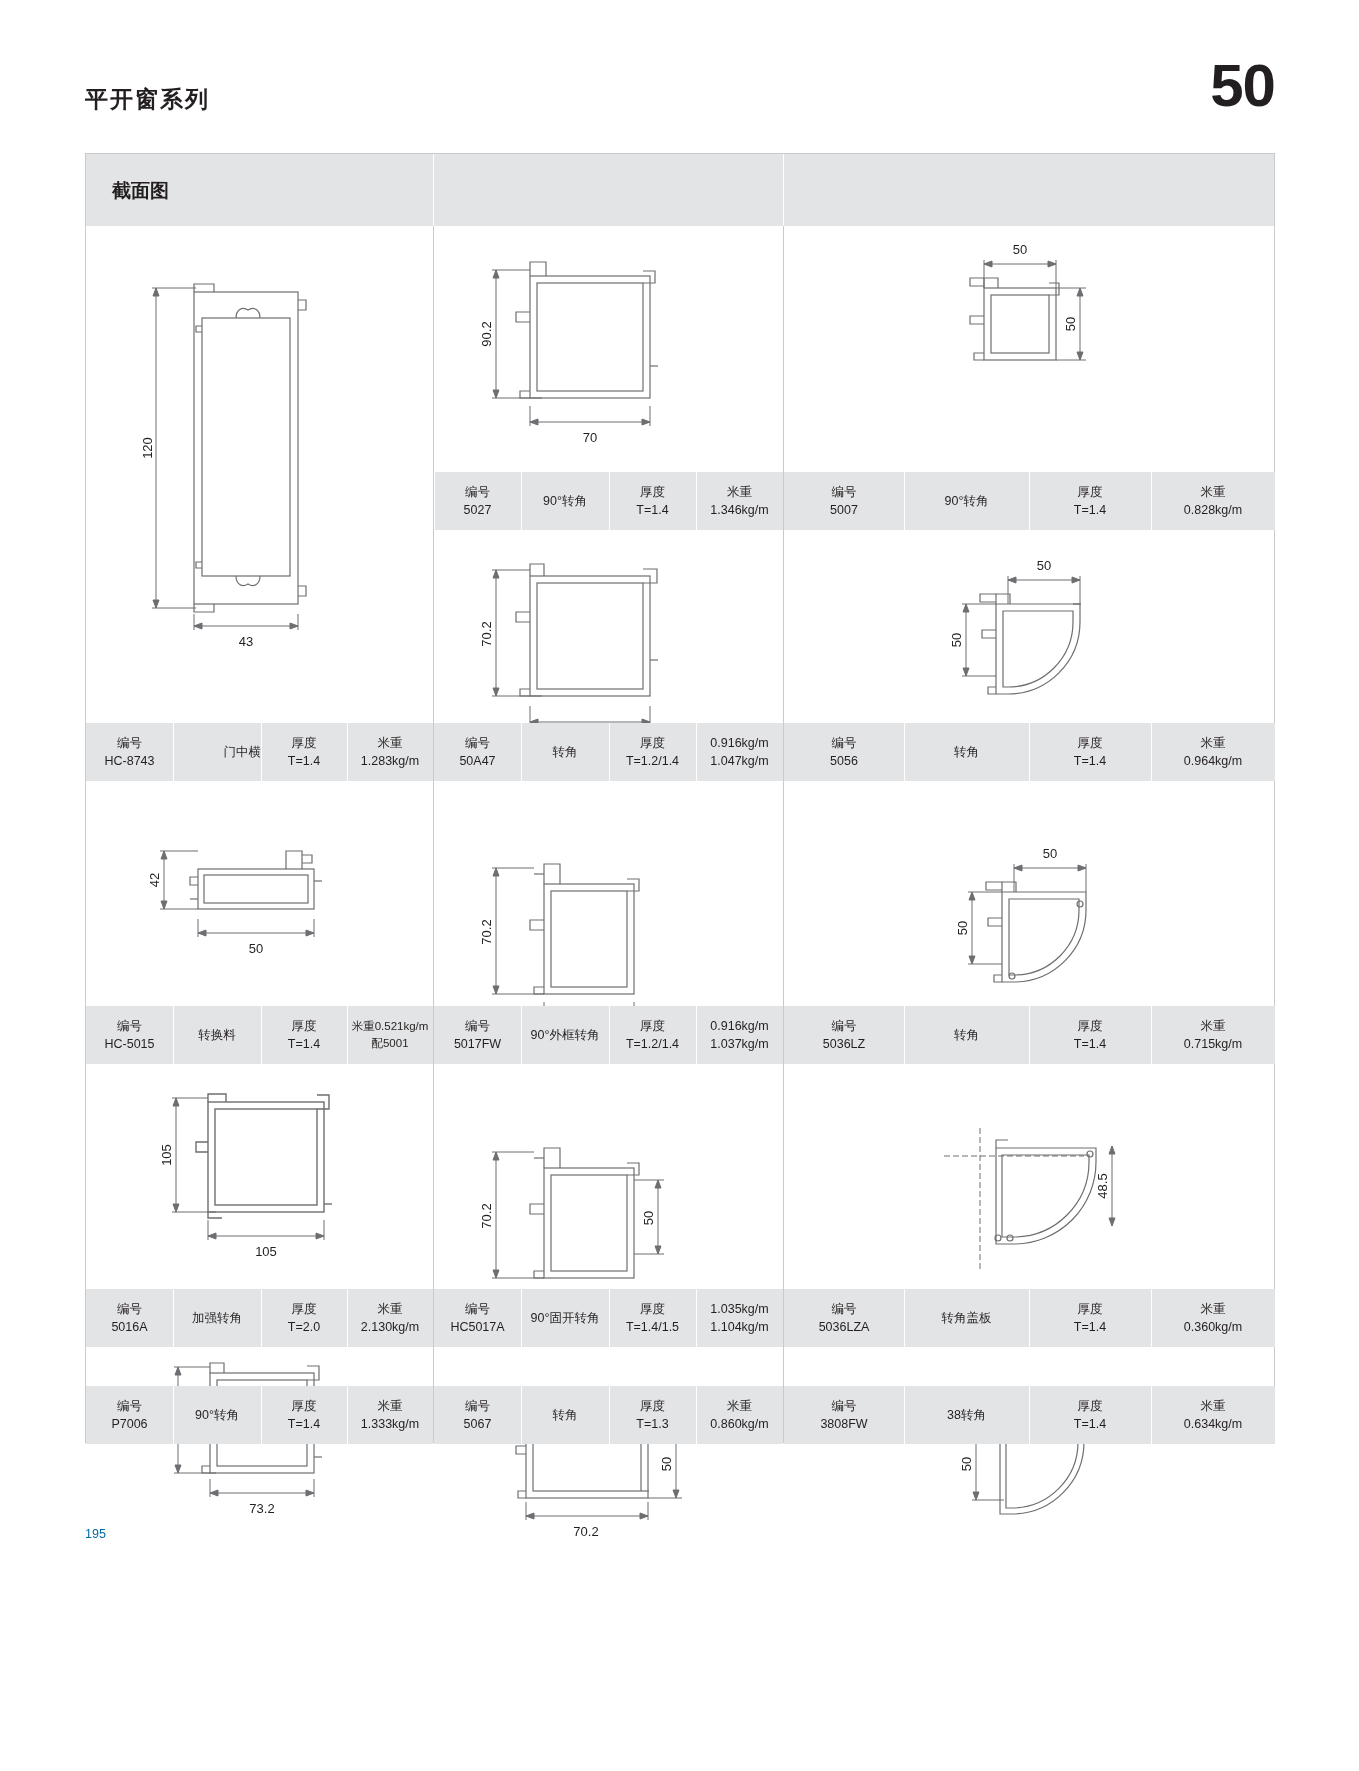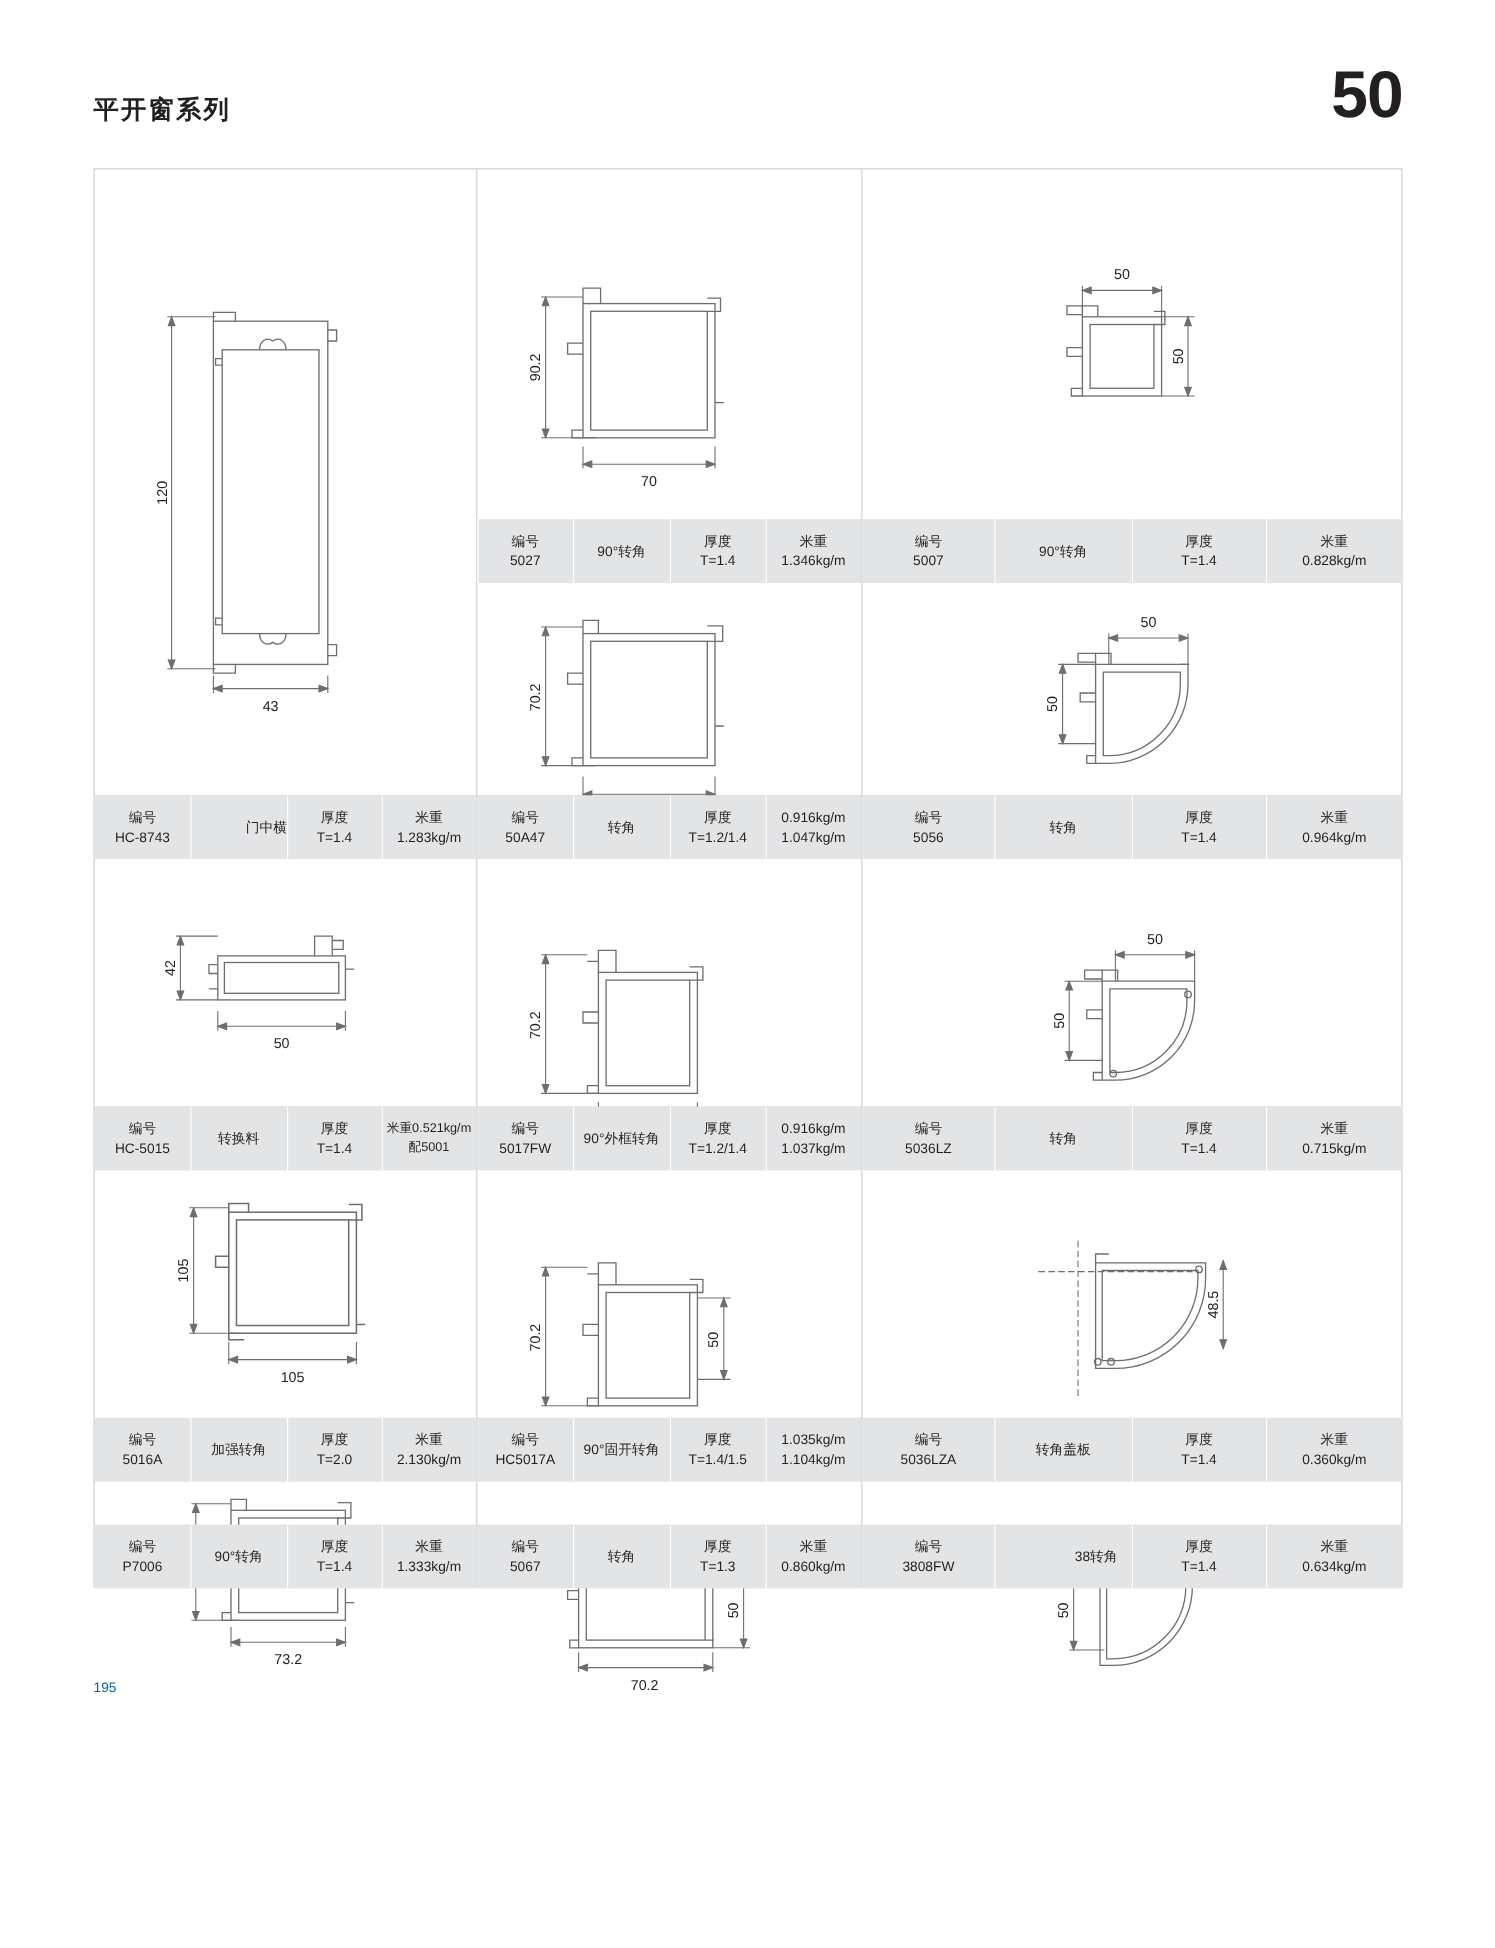--- a/index.html
+++ b/index.html
@@ -40,20 +40,25 @@
   <div class="hdr">
     <div class="hdr-title">平开窗系列</div>
     <div class="hdr-num">50</div>
   </div>
 
   <div class="grid">
 
     <div class="col-sep" style="left:347px;"></div>
     <div class="col-sep" style="left:697px;"></div>
 
+    <div class="banner">
+      <div class="banner-label">截面图</div>
+      <div class="banner-sep" style="left:347px;"></div>
+      <div class="banner-sep" style="left:697px;"></div>
+    </div>
 
     <div class="draw" style="left:0px;top:72px;width:347px;height:497px;">
       <svg width="347" height="497" viewBox="0 0 347 497">
         <g stroke="#6d6e71" stroke-width="1" fill="none">
 
           <line x1="70" y1="62" x2="70" y2="382"></line>
           <path d="M70,62 l-3,8 l6,0 z" fill="#6d6e71"></path>
           <path d="M70,382 l-3,-8 l6,0 z" fill="#6d6e71"></path>
           <line x1="66" y1="62" x2="110" y2="62"></line>
           <line x1="66" y1="382" x2="110" y2="382"></line>
@@ -717,21 +722,21 @@
         <span>0.860kg/m</span>
       </div>
     </div>
 
     <div class="strip" style="left:698px;top:1232px;width:491px;">
       <div class="cell" style="left:0px;width:120px;">
         <span>编号</span>
         <span>3808FW</span>
       </div>
       <div class="vline" style="left:120px;"></div>
-      <div class="cell" style="left:120px;width:125px;padding-left:30px;">
+      <div class="cell" style="left:120px;width:125px;">
         <span>38转角</span>
       </div>
       <div class="vline" style="left:245px;"></div>
       <div class="cell" style="left:245px;width:122px;">
         <span>厚度</span>
         <span>T=1.4</span>
       </div>
       <div class="vline" style="left:367px;"></div>
       <div class="cell" style="left:367px;width:124px;">
         <span>米重</span>

